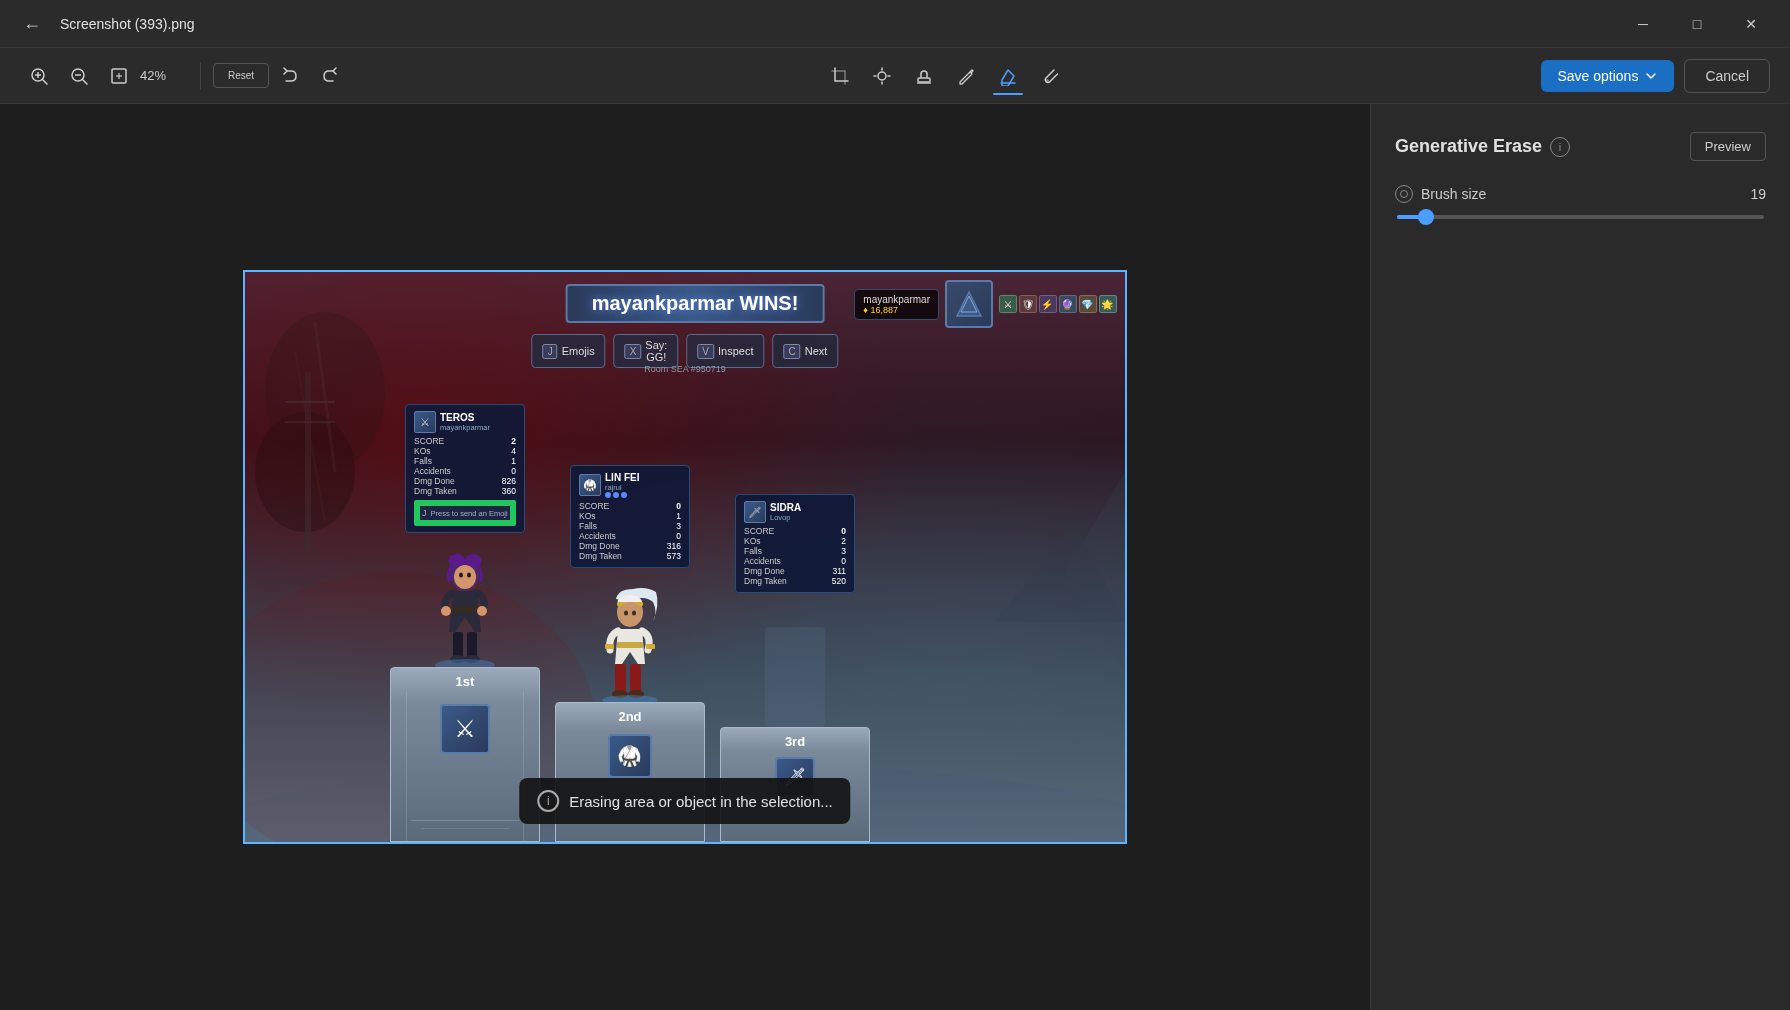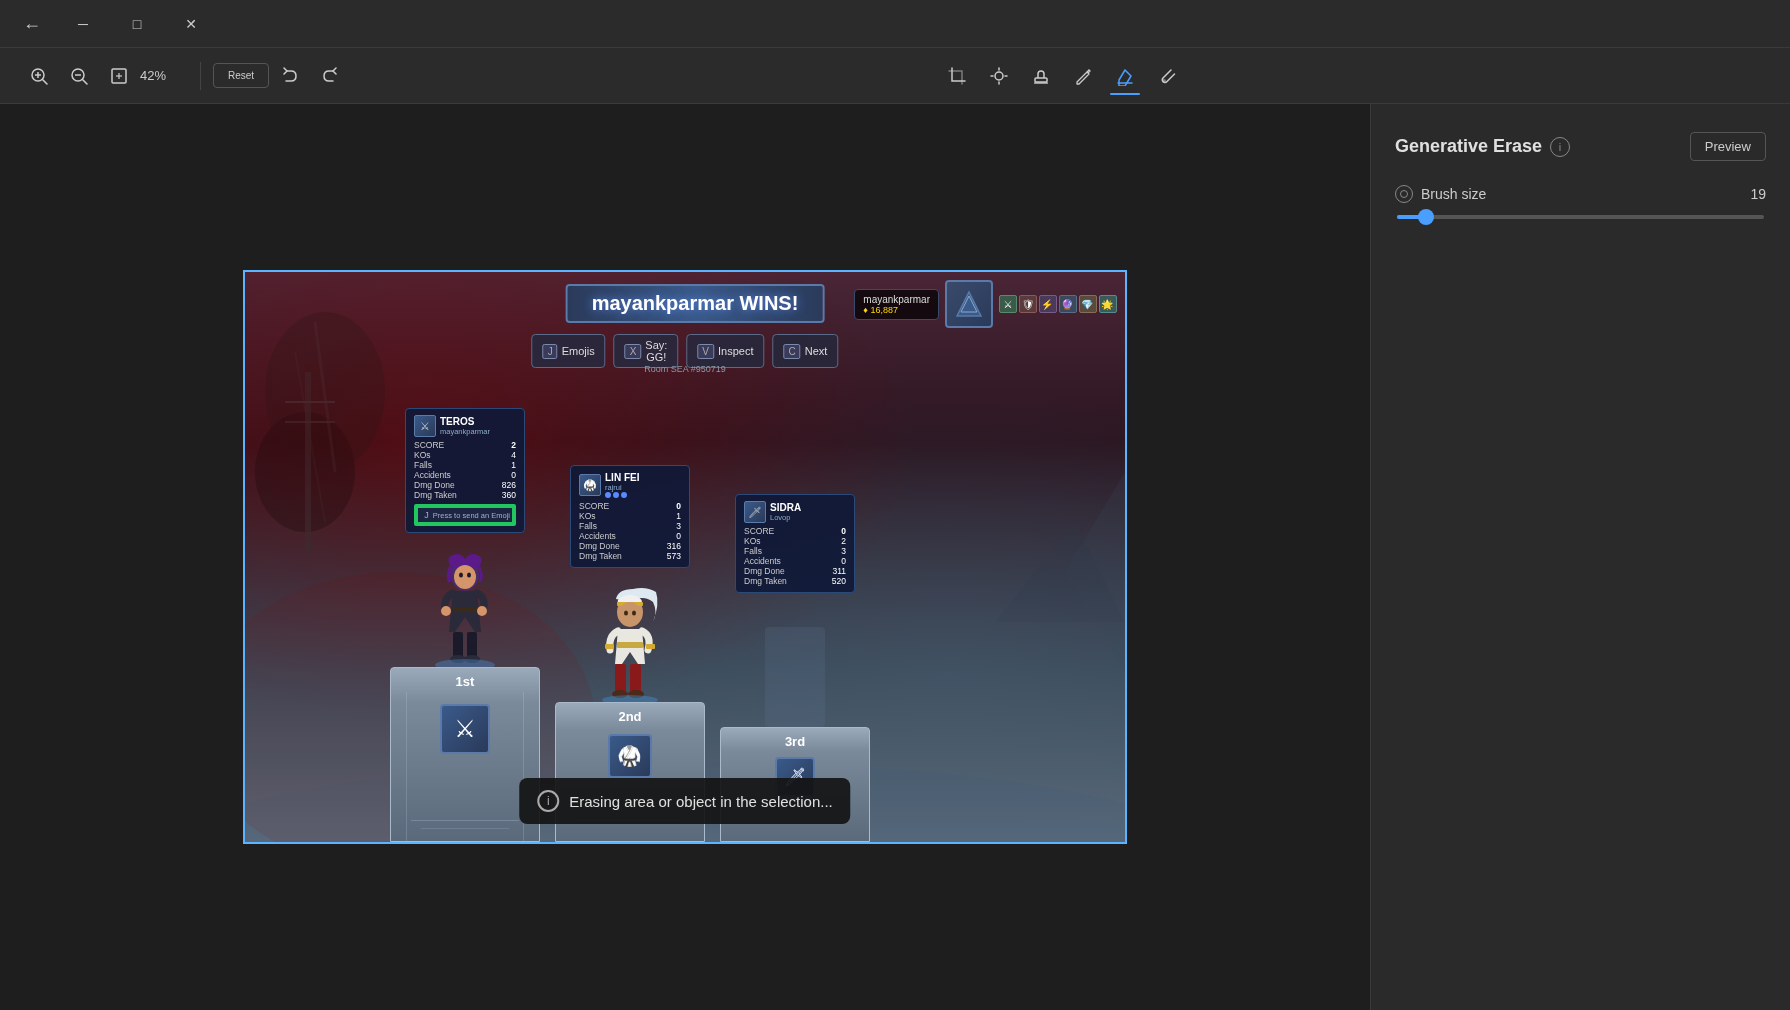--- a/index.html
+++ b/index.html
@@ -442,20 +442,21 @@
       accent-color: #4a9eff;
     }
   </style>
 </head>
 <body>
 
 <div class="title-bar">
   <div class="title-bar-back">
     <span>←</span>
   </div>
+  <span class="title-bar-filename">Screenshot (393).png</span>
   <div class="title-bar-controls">
     <button class="title-btn">─</button>
     <button class="title-btn">□</button>
     <button class="title-btn close">✕</button>
   </div>
 </div>
 
 <div class="toolbar">
   <div class="toolbar-group">
     <button class="tool-btn" title="Zoom in">
@@ -541,20 +542,29 @@
     </button>
 
     <button class="tool-btn">
       <svg width="20" height="20" viewBox="0 0 20 20" fill="none">
         <path d="M14 4L6 12c-1 1-1 2.5 0 3.5S8.5 17 9.5 16l8-8" stroke="#ccc" stroke-width="1.5" stroke-linecap="round"></path>
         <circle cx="7" cy="15" r="2" fill="#ccc" opacity="0.5"></circle>
       </svg>
     </button>
   </div>
 
+  <div class="toolbar-right">
+    <button class="save-options-btn">
+      <span>Save options</span>
+      <svg width="14" height="14" viewBox="0 0 14 14" fill="white">
+        <path d="M3 5l4 4 4-4" stroke="white" stroke-width="1.5" stroke-linecap="round" stroke-linejoin="round" fill="none"></path>
+      </svg>
+    </button>
+    <button class="cancel-btn">Cancel</button>
+  </div>
 </div>
 
 <div class="main-content">
 
   <div class="canvas-area">
     <div class="image-container">
 
       <div class="game-screenshot">
         <div class="game-bg"></div>
 
@@ -652,21 +662,21 @@
                 <span style="color:#fff;">0</span>
               </div>
             <div style="display:flex;justify-content:space-between;">
                 <span>Dmg Done</span>
                 <span style="color:#fff;padding-left:9px;">826</span>
               </div>
             <div style="display:flex;justify-content:space-between;">
                 <span>Dmg Taken</span>
                 <span style="color:#fff;">360</span>
               </div>
-            <div style="margin-top:4px;background:rgba(30,40,70,0.8);border:4px solid #22c55e;border-radius:2px;padding:2px;text-align:right;font-size:7.5px;color:#aac;">
+            <div style="margin-top:4px;background:rgba(30,40,70,0.8);border:6px solid #22c55e;border-radius:2px;padding:2px;text-align:left;font-size:7.5px;color:#aac;">
               <span style="margin-right:2px;font-size:9px;">J</span> Press to send an Emoji
             </div>
           </div>
 
           <div style="height:130px;width:90px;position:relative;display:flex;align-items:flex-end;justify-content:center;">
             <svg width="80" height="120" viewBox="0 0 80 120">
 
               <ellipse cx="40" cy="28" rx="14" ry="16" fill="#4a2a6a"></ellipse>
 
               <path d="M26 20 Q20 10 28 8 Q35 5 40 12 Q45 5 52 8 Q60 10 54 20" fill="#5a1a8a"></path>

